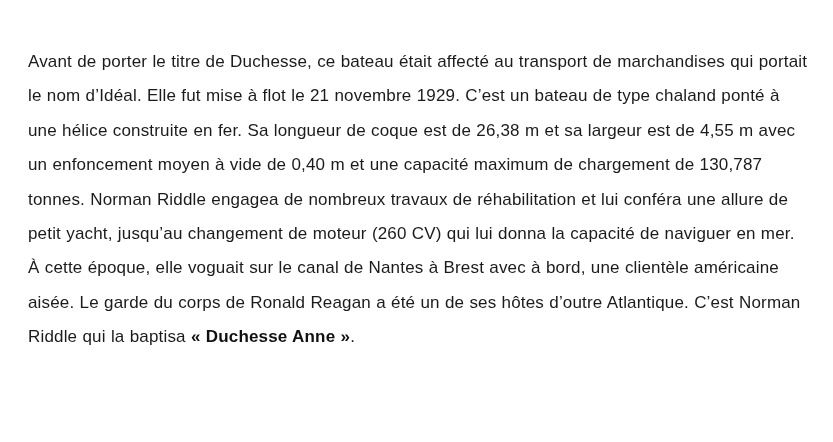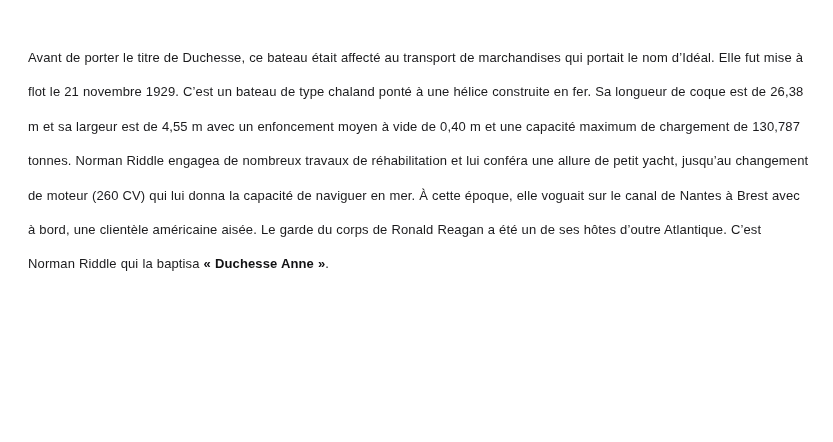--- a/index.html
+++ b/index.html
@@ -15,21 +15,21 @@
   }
   .page {
     box-sizing: border-box;
     width: 833px;
     height: 442px;
     padding: 28px 22px 0 28px;
     background: #ffffff;
   }
   .body-text {
     color: #1b1b1d;
-    font-size: 13px;
+    font-size: 17px;
     line-height: 34.4px;
     letter-spacing: 0.01em;
     text-align: left;
     font-weight: 400;
     word-spacing: 0.02em;
   }
   .body-text b {
     font-weight: 700;
     color: #111113;
   }

